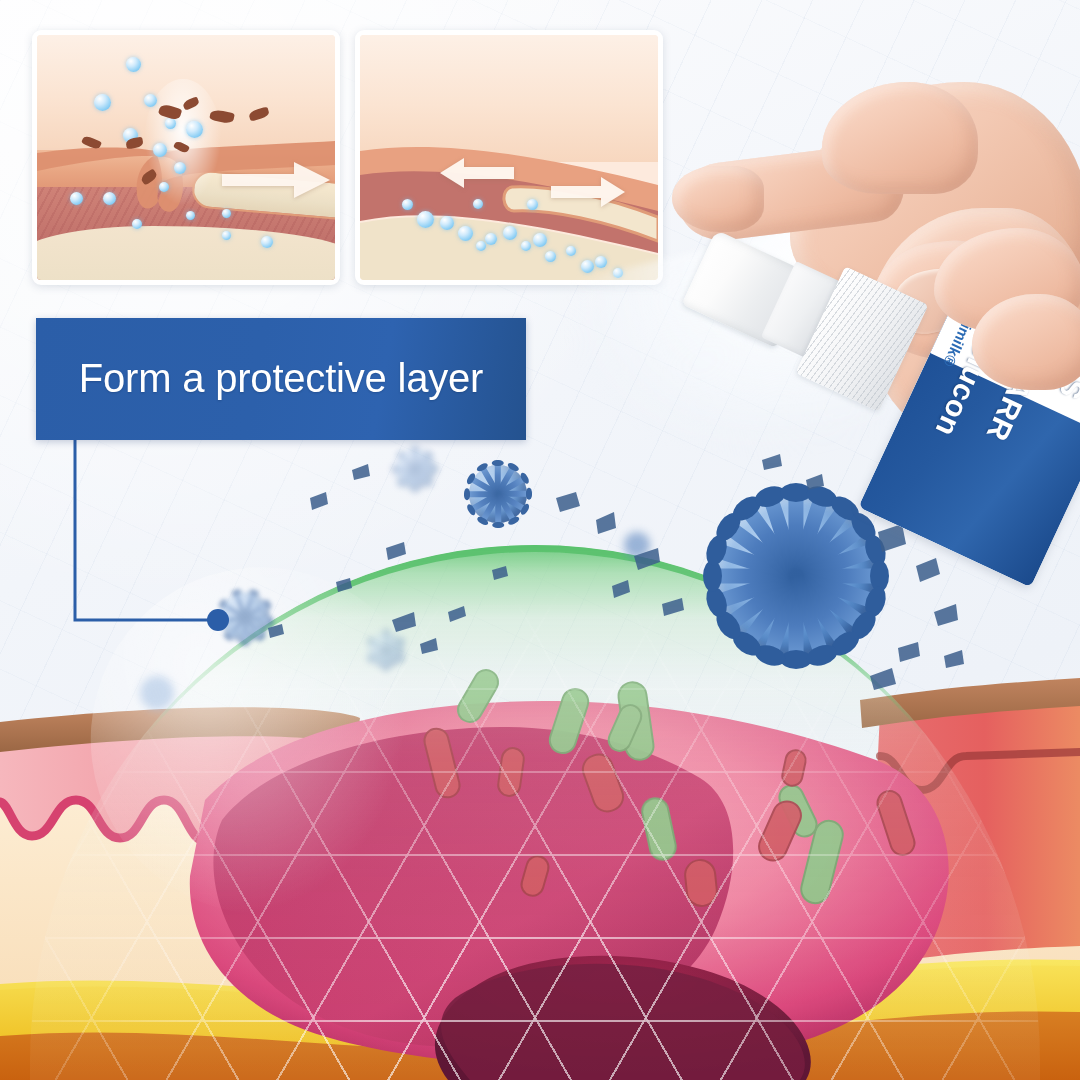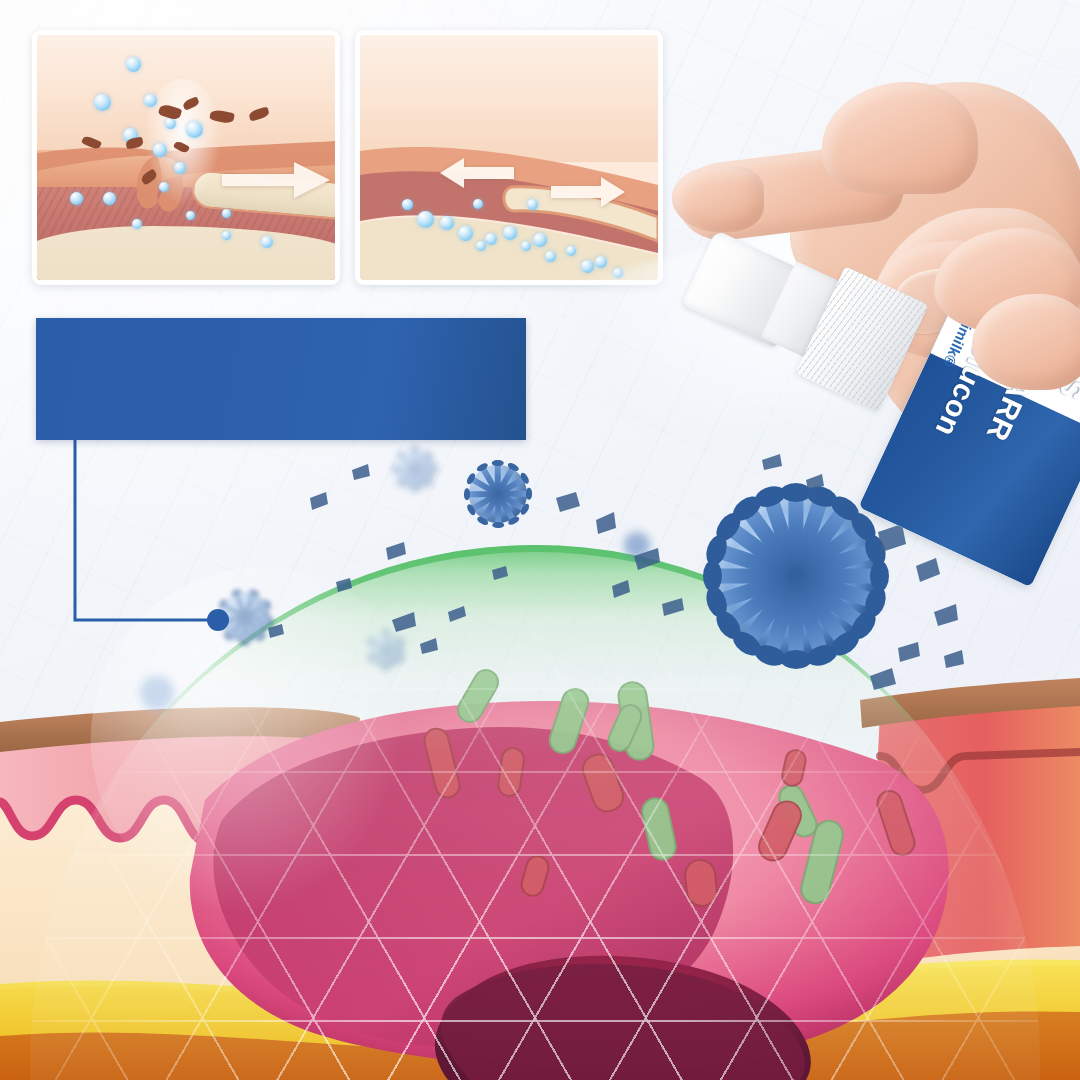--- a/index.html
+++ b/index.html
@@ -461,20 +461,21 @@
     <div class="drop" style="left:85%;top:95%;width:10px;height:10px;"></div>
   </div>
 
   <svg id="callout" viewBox="0 0 170 200">
     <polyline points="5,4 5,186 140,186" fill="none" stroke="#2b5ea8" stroke-width="3"></polyline>
     <circle cx="148" cy="186" r="11" fill="#2b5ea8"></circle>
   </svg>
 
   <div id="banner">
     <div class="txt">
+      <span>Form a protective layer</span>
     </div>
   </div>
 
   <div id="hand-group">
 
     <div class="spraymist"></div>
 
     <div class="palm" style="left:118px;top:24px;width:300px;height:250px;
                 border-radius:58% 42% 40% 60% / 62% 58% 42% 38%;"></div>
     <div class="palm" style="left:196px;top:150px;width:230px;height:250px;

